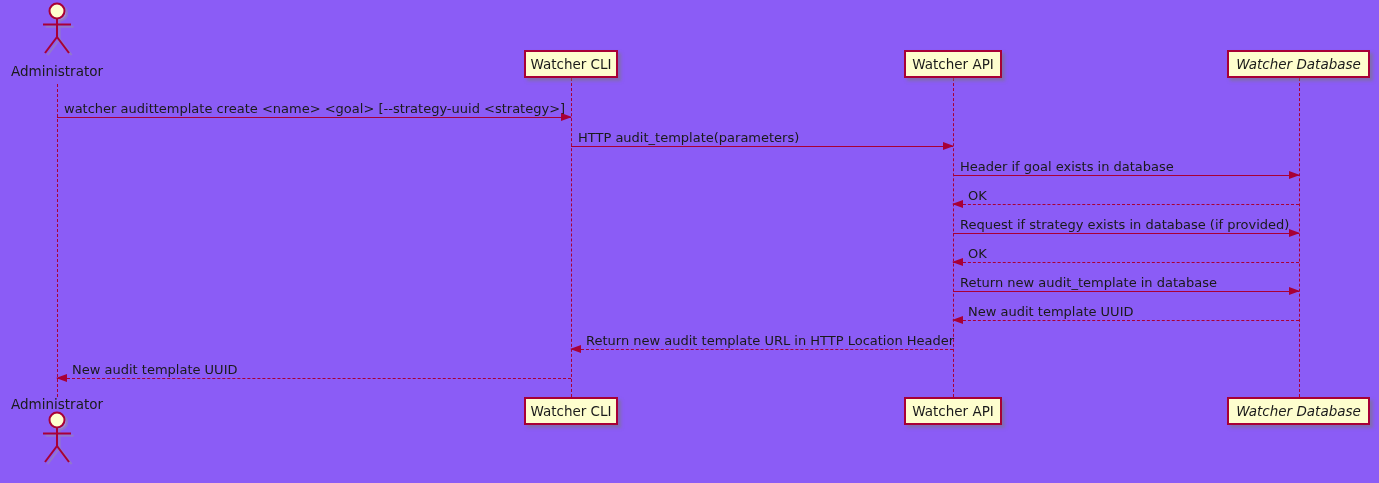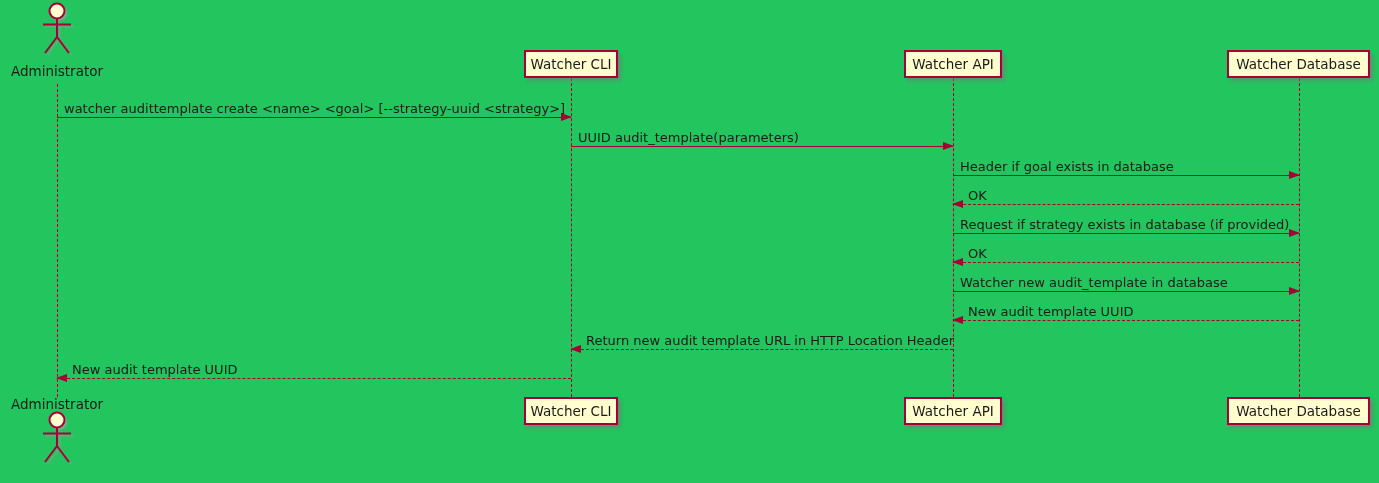--- a/index.html
+++ b/index.html
@@ -2,37 +2,37 @@
 <html><head>
 <meta charset="utf-8">
 <style>
   :root{
     --stroke:#A80036;
     --fill:#FEFECE;
     --text:#1a1a1a;
   }
   html,body{margin:0;padding:0;background:#ffffff;}
   body{font-family:"DejaVu Sans","Liberation Sans",sans-serif;color:var(--text);}
-  .canvas{position:relative;width:1379px;height:483px;background:#22c55e;overflow:hidden;}
+  .canvas{position:relative;width:1379px;height:483px;background:#8b5cf6;overflow:hidden;}
 
   
   .lifeline{position:absolute;width:0;border-left:1px dashed var(--stroke);}
   .ll-admin{left:57px;top:84px;height:313px;}
   .ll-cli{left:571px;top:78px;height:319px;}
   .ll-api{left:953px;top:78px;height:319px;}
   .ll-db{left:1299px;top:78px;height:319px;}
 
   
   .pbox{position:absolute;box-sizing:border-box;height:28px;line-height:24px;
         border:2px solid var(--stroke);background:var(--fill);text-align:center;
         font-size:13.5px;box-shadow:3px 3px 3px rgba(120,120,120,.55);
         white-space:nowrap;overflow:hidden;}
   .pb-cli{left:524px;width:94px;}
   .pb-api{left:904px;width:98px;}
-  .pb-db{left:1227px;width:143px;}
+  .pb-db{left:1227px;width:143px;font-style:italic;}
   .pb-top{top:50px;}
   .pb-bot{top:397px;}
 
   
   .actor-label{position:absolute;width:120px;text-align:center;font-size:13.5px;white-space:nowrap;}
   .al-top{left:-3px;top:63px;}
   .al-bot{left:-3px;top:396px;}
   .actor-svg{position:absolute;left:38px;width:38px;height:56px;}
   .as-top{top:2px;}
   .as-bot{top:411px;}
@@ -125,21 +125,21 @@
   <div class="pbox pb-bot pb-db">
     <span>Watcher Database</span>
   </div>
 
   <div class="msg solid right m1">
     <div class="msg-label">watcher audittemplate create &lt;name&gt; &lt;goal&gt; [--strategy-uuid &lt;strategy&gt;]</div>
     <div class="msg-line"></div>
     <div class="msg-head"></div>
   </div>
   <div class="msg solid right m2">
-    <div class="msg-label">UUID audit_template(parameters)</div>
+    <div class="msg-label">HTTP audit_template(parameters)</div>
     <div class="msg-line"></div>
     <div class="msg-head"></div>
   </div>
   <div class="msg solid right m3">
     <div class="msg-label">Header if goal exists in database</div>
     <div class="msg-line"></div>
     <div class="msg-head"></div>
   </div>
   <div class="msg dashed left m4">
     <div class="msg-label">OK</div>
@@ -150,21 +150,21 @@
     <div class="msg-label">Request if strategy exists in database (if provided)</div>
     <div class="msg-line"></div>
     <div class="msg-head"></div>
   </div>
   <div class="msg dashed left m6">
     <div class="msg-label">OK</div>
     <div class="msg-line"></div>
     <div class="msg-head"></div>
   </div>
   <div class="msg solid right m7">
-    <div class="msg-label">Watcher new audit_template in database</div>
+    <div class="msg-label">Return new audit_template in database</div>
     <div class="msg-line"></div>
     <div class="msg-head"></div>
   </div>
   <div class="msg dashed left m8">
     <div class="msg-label">New audit template UUID</div>
     <div class="msg-line"></div>
     <div class="msg-head"></div>
   </div>
   <div class="msg dashed left m9">
     <div class="msg-label">Return new audit template URL in HTTP Location Header</div>

